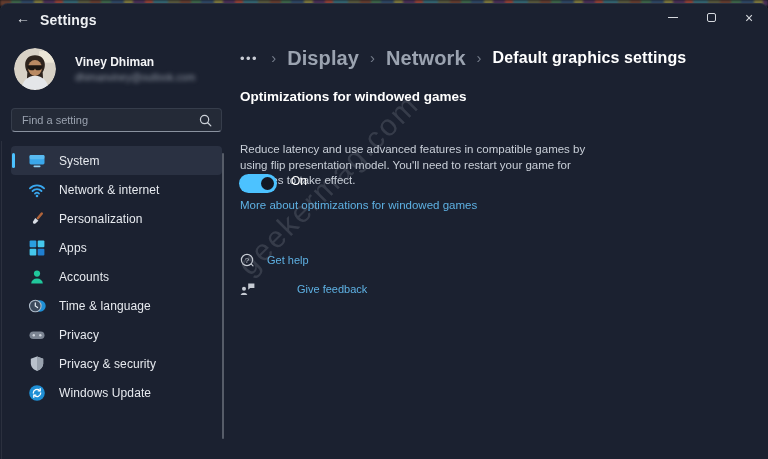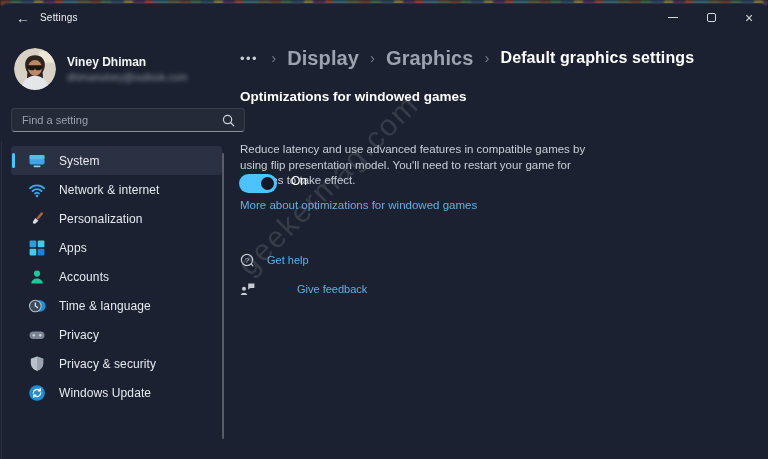--- a/index.html
+++ b/index.html
@@ -23,37 +23,37 @@
     box-shadow:inset 0 1px 0 rgba(255,255,255,.08);
   }
   .edge-highlight{position:absolute;left:1px;top:138px;bottom:0;width:1px;background:rgba(255,255,255,.07);}
   
   .titlebar { position:absolute; top:0; left:0; right:0; height:30px; }
   .back {
     position:absolute; left:8px; top:2px; width:30px; height:26px;
     background:transparent; border:0; color:#dfe2e7; font-size:14px; cursor:pointer;
     font-family:inherit;
   }
-  .apptitle { position:absolute; left:40px; top:9px; font-size:10px; font-weight:400; color:#eef0f3; letter-spacing:.2px; }
+  .apptitle { position:absolute; left:40px; top:9px; font-size:14px; font-weight:700; color:#eef0f3; letter-spacing:.2px; }
   .controls { position:absolute; right:0; top:0; height:29px; display:flex; }
   .controls button {
     width:38px; height:29px; background:transparent; border:0; color:#d6d9de;
     display:flex; align-items:center; justify-content:center; cursor:pointer; font-family:inherit;
   }
   .min-glyph { display:block; width:10px; height:0; border-top:1px solid #d6d9de; }
   .max-glyph { display:block; width:9px; height:9px; border:1px solid #d6d9de; border-radius:2px; }
   .close-btn { font-size:14px; line-height:1; }
   
-  .profile { position:absolute; left:14px; top:44px; width:210px; height:44px; display:flex; align-items:center; gap:11px; cursor:pointer; }
+  .profile { position:absolute; left:14px; top:44px; width:210px; height:44px; display:flex; align-items:center; gap:19px; cursor:pointer; }
   .avatar { width:42px; height:42px; border-radius:50%; overflow:hidden; flex:0 0 auto; }
   .pname { font-size:12px; font-weight:700; color:#f3f4f6; margin-bottom:3px; }
   .pemail { font-size:10px; color:#8d94a0; filter:blur(2.3px); }
   
   .search {
-    position:absolute; left:11px; top:105px; width:234px; height:24px;
+    position:absolute; left:11px; top:105px; width:211px; height:24px;
     background:#242a37; border:1px solid #363d4b; border-bottom:1px solid #8a92a0;
     border-radius:4px; display:flex; align-items:center;
   }
   .search input {
     flex:1; background:transparent; border:0; outline:0; color:#c6ccd6;
     font-size:11px; padding:0 6px 0 10px; font-family:inherit;
   }
   .search input::placeholder { color:#9aa2af; }
   .search .sicon { margin-right:8px; display:flex; }
   
@@ -228,21 +228,21 @@
         <span class="nav-label">Windows Update</span>
       </div>
     </div>
     <div class="nav-scrollbar"></div>
 
     <div class="breadcrumb">
       <button class="bc-ellipsis">•••</button>
       <span class="bc-sep">›</span>
       <span class="bc-crumb">Display</span>
       <span class="bc-sep">›</span>
-      <span class="bc-crumb">Graphics</span>
+      <span class="bc-crumb">Network</span>
       <span class="bc-sep">›</span>
       <span class="bc-current">Default graphics settings</span>
     </div>
 
     <div class="page-heading">Optimizations for windowed games</div>
     <div class="desc">
       <div>Reduce latency and use advanced features in compatible games by</div>
       <div>using flip presentation model. You'll need to restart your game for</div>
       <div>changes to take effect.</div>
     </div>

